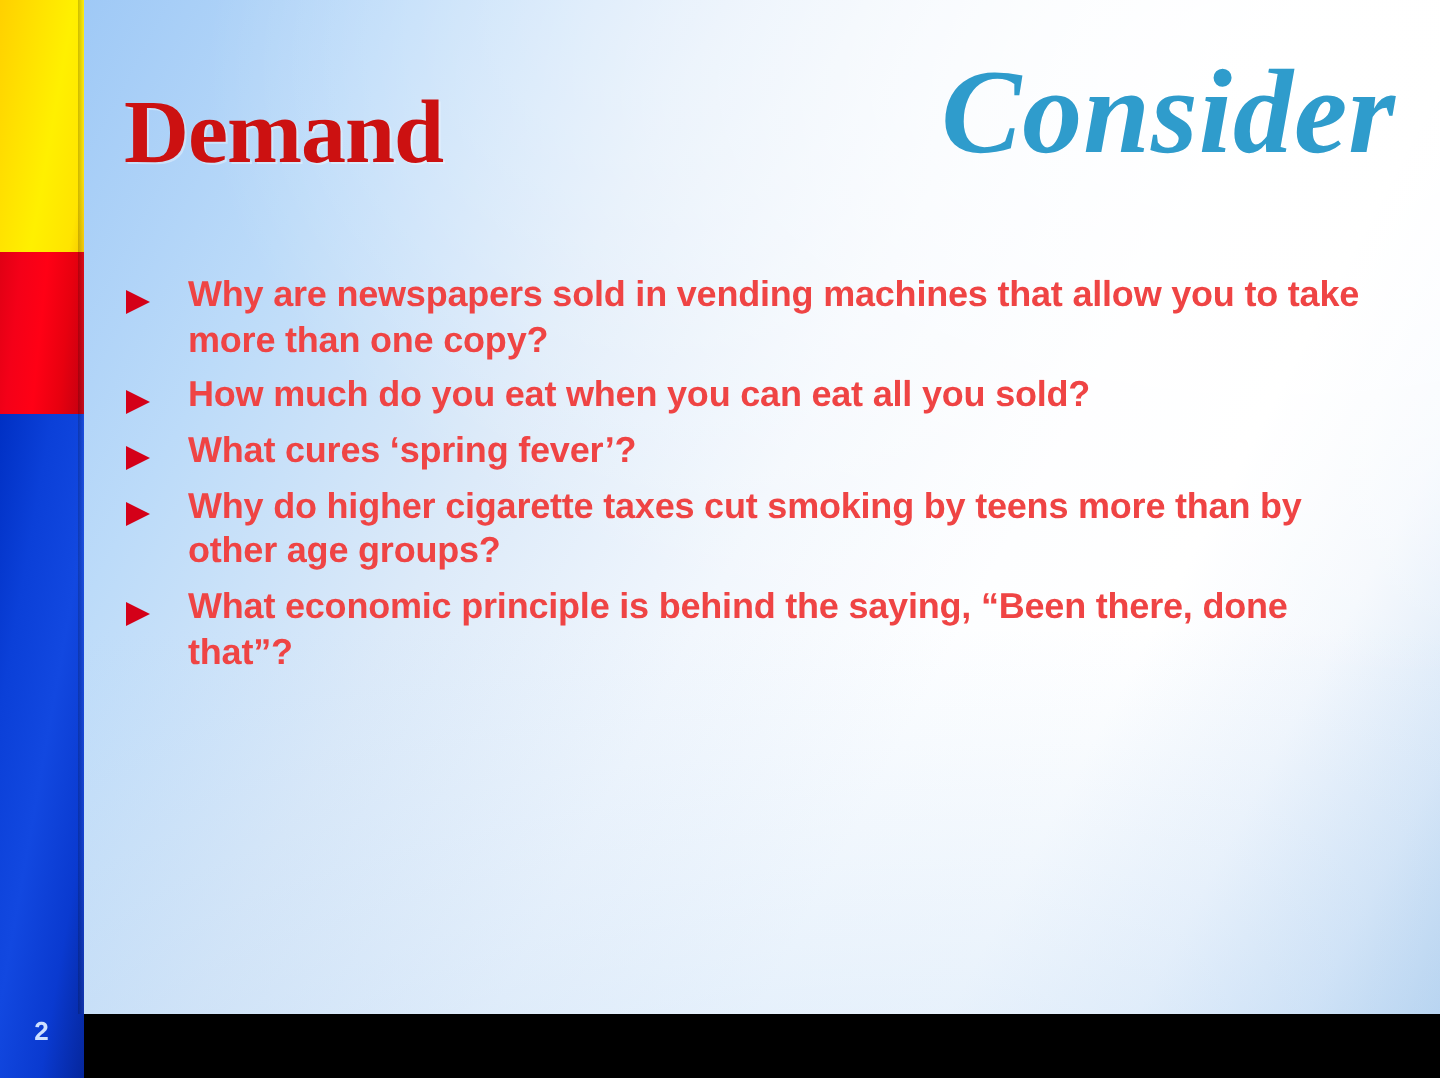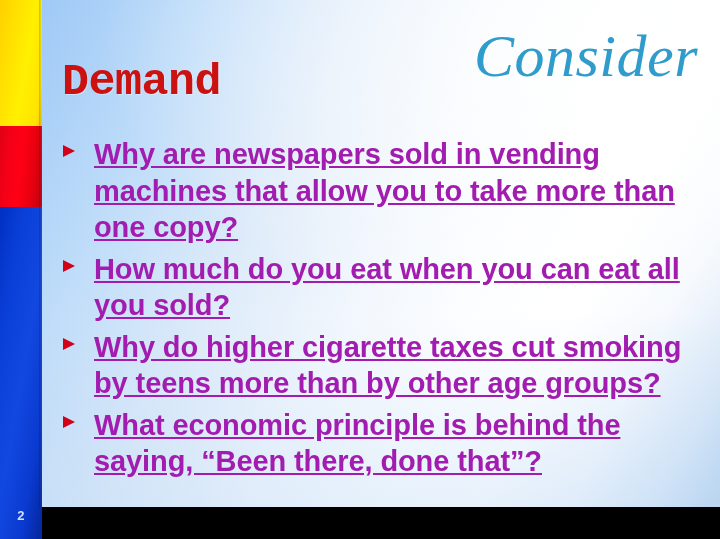--- a/index.html
+++ b/index.html
@@ -112,38 +112,38 @@
     top: 507px;
     width: 678px;
     height: 32px;
     background: #000000;
   }
 
   
   .title-demand {
     position: absolute;
     left: 62px;
-    top: 60px;
-    font-family: Liberation Mono, monospace;
+    top: 44px;
+    font-family: Liberation Serif, serif;
     font-size: 45px;
     font-weight: bold;
     color: #cc1111;
     letter-spacing: -0.5px;
     line-height: 1;
     text-shadow: 1px 1px 0 rgba(255,255,255,0.35);
     white-space: nowrap;
   }
   .title-consider {
     position: absolute;
     right: 22px;
     top: 26px;
     font-family: "Liberation Serif", "DejaVu Serif", serif;
     font-style: italic;
     font-size: 60px;
-    font-weight: normal;
+    font-weight: bold;
     color: #2f9ccc;
     line-height: 1;
     letter-spacing: 0.5px;
     white-space: nowrap;
   }
 
   
   .bullet-list {
     position: absolute;
     left: 62px;
@@ -159,26 +159,25 @@
     flex: 0 0 auto;
     width: 14px;
     height: 14px;
     margin-top: 8px;
     margin-right: 18px;
   }
   .bullet-marker svg { display: block; }
   .bullet-text {
     flex: 1 1 auto;
     font-family: "Liberation Sans", sans-serif;
-    font-size: 29px;
-    font-weight: bold;
-    color: #a21caf;
+    font-size: 18px;
+    font-weight: bold;
+    color: #ef4444;
     line-height: 1.26;
     letter-spacing: -0.1px;
-    text-decoration: underline;
   }
 </style>
 </head>
 <body>
 
 <div id="slide">
 
   <div class="bg-canvas"></div>
   <div class="bg-wash"></div>
 
@@ -205,20 +204,28 @@
 
     <div class="bullet-item">
       <span class="bullet-marker">
         <svg width="14" height="14" viewBox="0 0 14 14">
             <polygon points="1,1 13,7 1,13" fill="#d40018"></polygon>
           </svg>
       </span>
       <span class="bullet-text">How much do you eat when you can eat all you sold?</span>
     </div>
 
+    <div class="bullet-item">
+      <span class="bullet-marker">
+        <svg width="14" height="14" viewBox="0 0 14 14">
+            <polygon points="1,1 13,7 1,13" fill="#d40018"></polygon>
+          </svg>
+      </span>
+      <span class="bullet-text">What cures ‘spring fever’?</span>
+    </div>
 
     <div class="bullet-item">
       <span class="bullet-marker">
         <svg width="14" height="14" viewBox="0 0 14 14">
             <polygon points="1,1 13,7 1,13" fill="#d40018"></polygon>
           </svg>
       </span>
       <span class="bullet-text">Why do higher cigarette taxes cut smoking by teens more than by other age groups?</span>
     </div>
 

